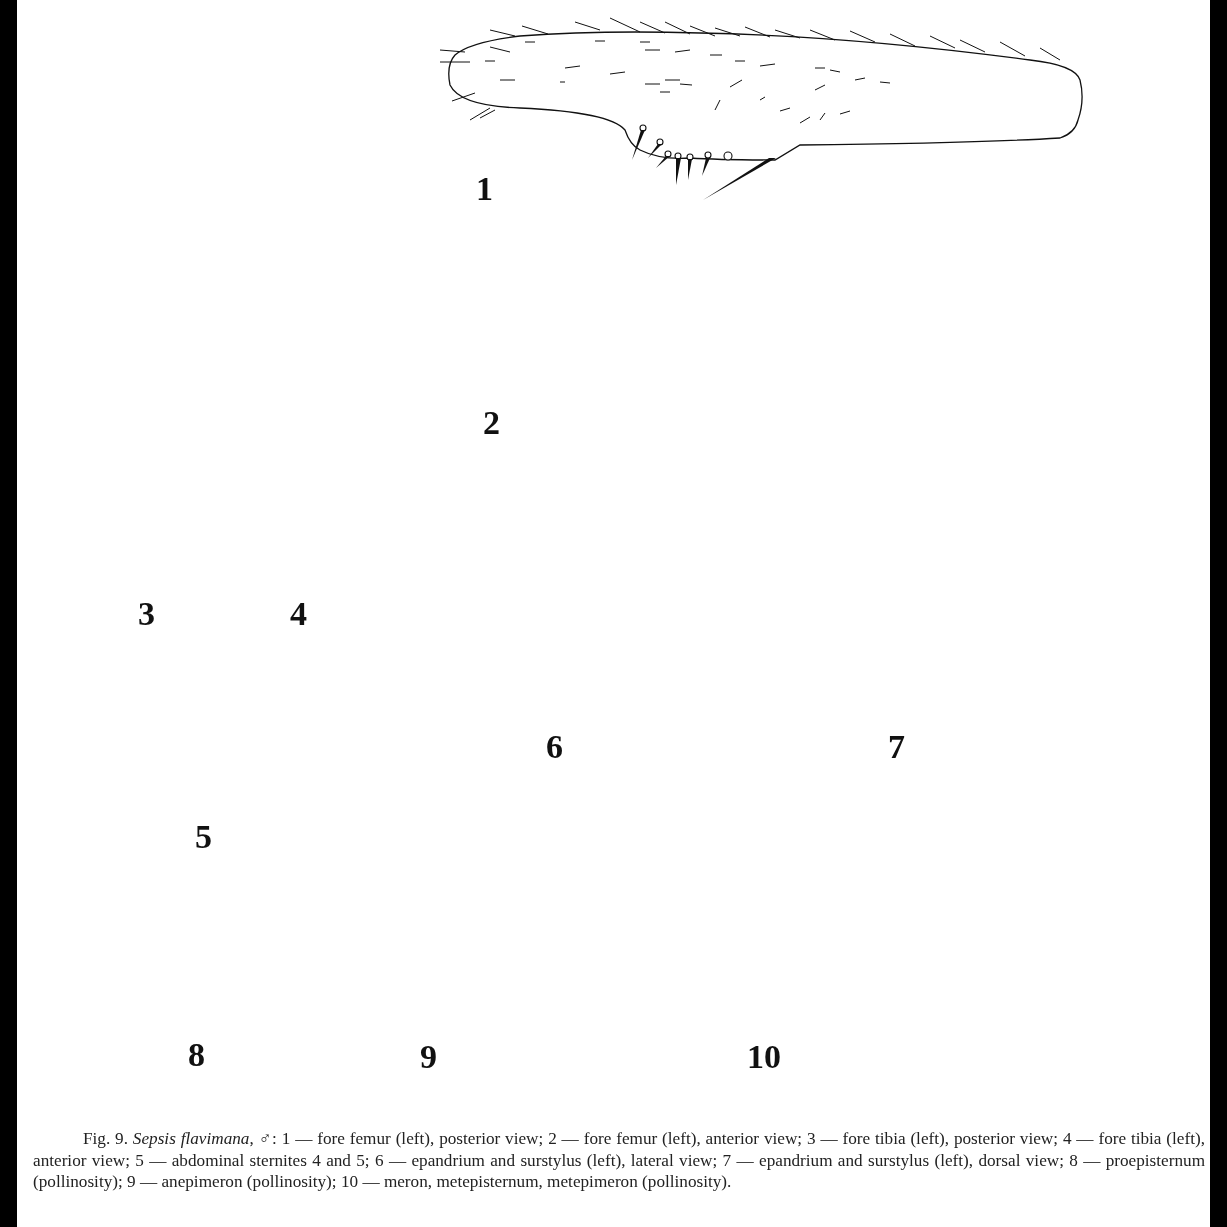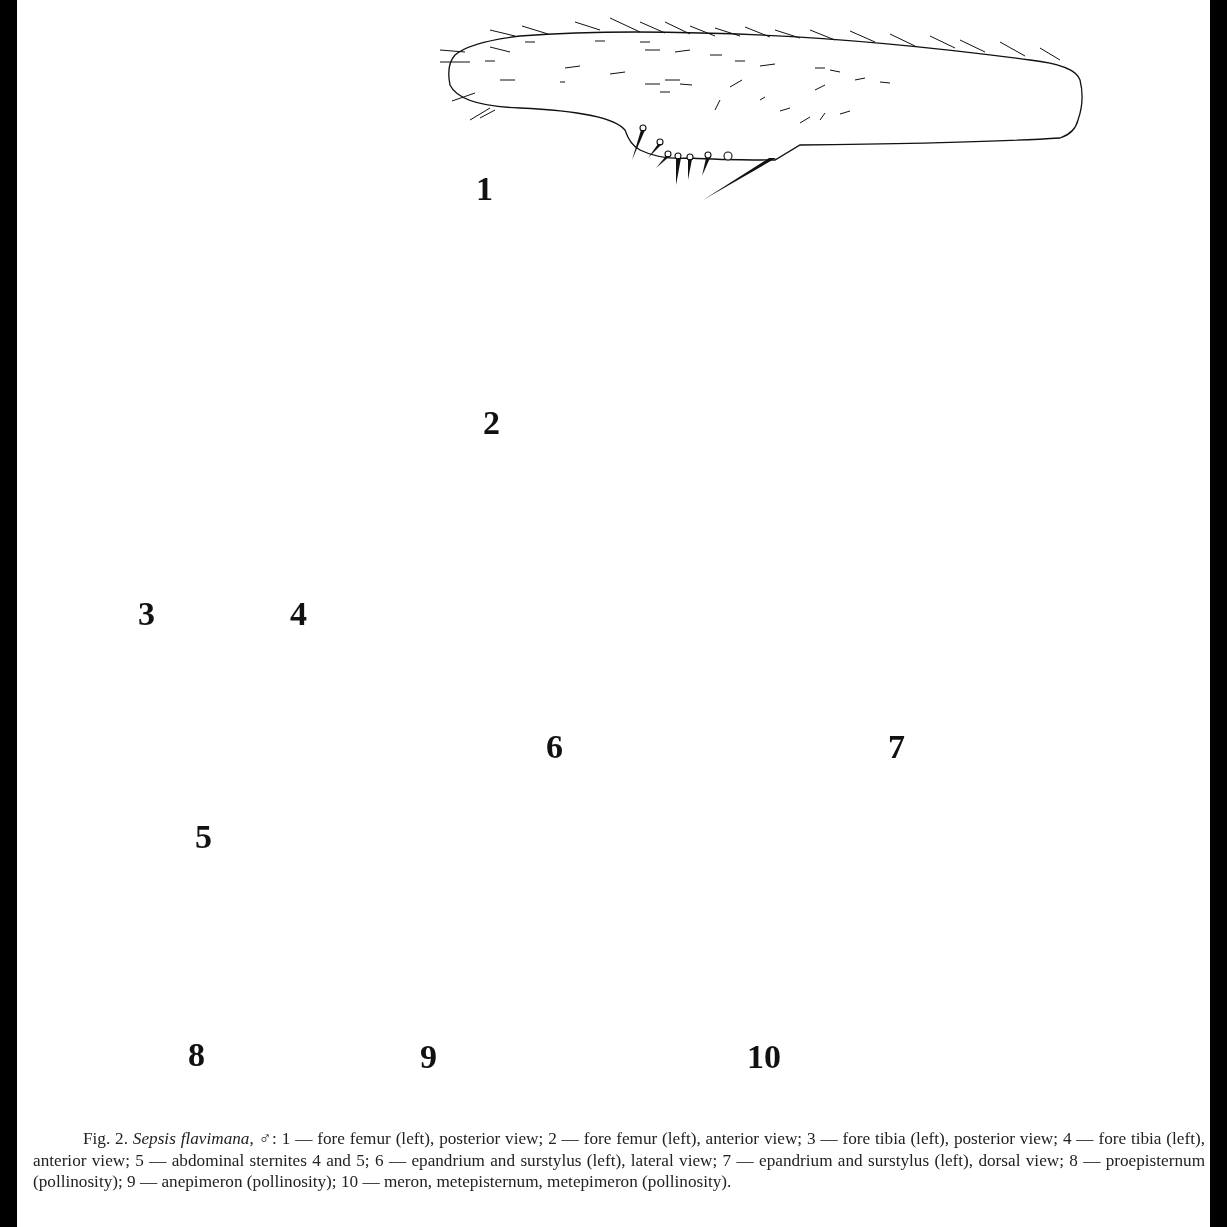--- a/index.html
+++ b/index.html
@@ -270,18 +270,18 @@
 <div class="figno" style="left:290px;top:597px;">4</div>
 <div class="figno" style="left:195px;top:820px;">5</div>
 <div class="figno" style="left:546px;top:730px;">6</div>
 <div class="figno" style="left:888px;top:730px;">7</div>
 <div class="figno" style="left:188px;top:1038px;">8</div>
 <div class="figno" style="left:420px;top:1040px;">9</div>
 <div class="figno" style="left:747px;top:1040px;text-align:right;">10</div>
 
 
 <div class="caption">
-  <span class="indent"></span><span>Fig. 2.</span>
+  <span class="indent"></span><span>Fig. 9.</span>
   <i>Sepsis flavimana</i><span>, ♂: </span><span>1 — fore femur (left), posterior view; 2 — fore femur (left), anterior view; 3 — fore tibia (left), posterior view; 4 — fore tibia (left), anterior view; 5 — abdominal sternites 4 and 5; 6 — epandrium and surstylus (left), lateral view; 7 — epandrium and surstylus (left), dorsal view; 8 — proepisternum (pollinosity); 9 — anepimeron (pollinosity); 10 — meron, metepisternum, metepimeron (pollinosity).</span>
 </div>
 
 
 
 
 </body></html>

